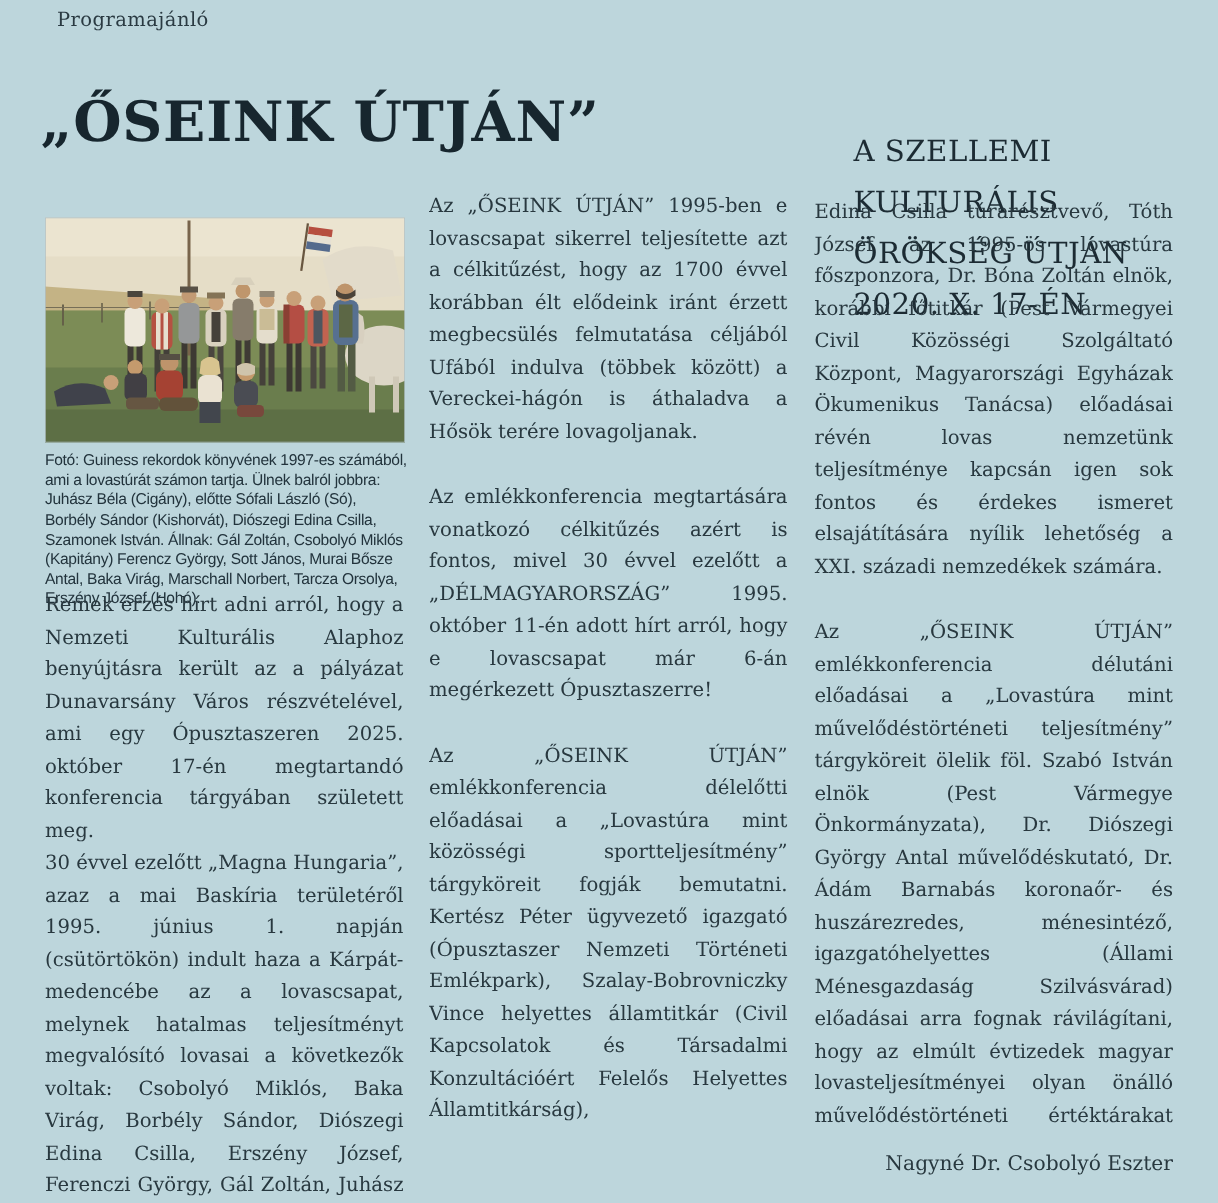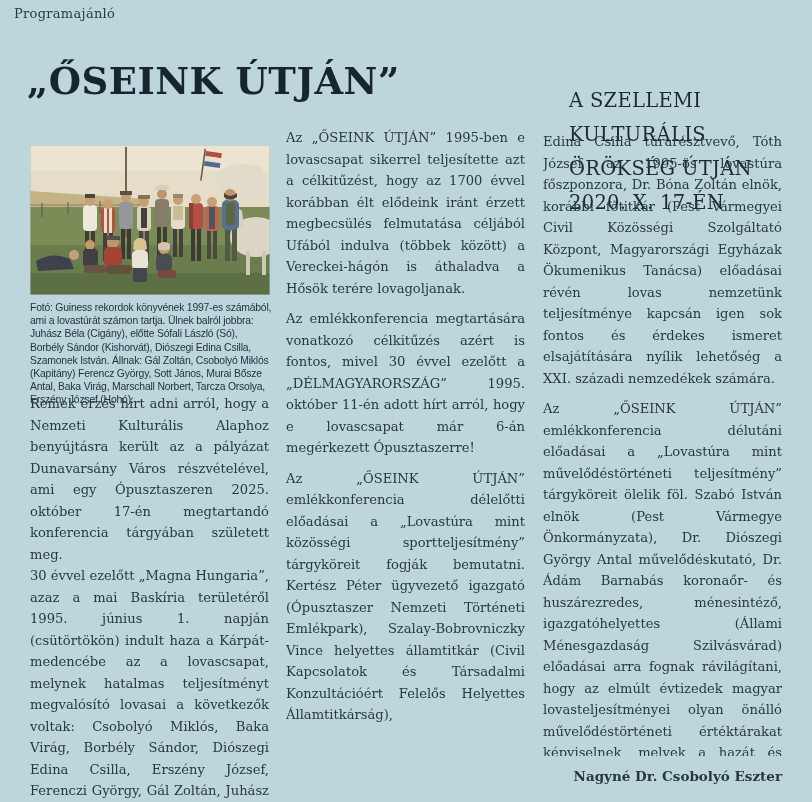--- a/index.html
+++ b/index.html
@@ -1,42 +1,42 @@
 <!DOCTYPE html>
 <html lang="hu"><head>
 <meta charset="utf-8">
 <style>
   html,body{margin:0;padding:0;}
   body{width:812px;height:802px;background:#bdd6dc;overflow:hidden;}
   .page{position:relative;width:812px;height:802px;font-family:"DejaVu Serif",serif;color:#28383f;}
 
-  .kicker{position:absolute;left:14px;top:6px;font-size:13px;letter-spacing:.3px;color:#2a3a42;}
+  .kicker{position:absolute;left:38px;top:6px;font-size:13px;letter-spacing:.3px;color:#2a3a42;}
   .title{position:absolute;left:27px;top:34px;font-size:37px;font-weight:bold;letter-spacing:.5px;color:#17262e;white-space:nowrap;}
   .subtitle{position:absolute;left:29px;top:84px;font-size:26px;font-weight:bold;color:#17262e;white-space:nowrap;}
 
   .right-heading{position:absolute;left:569px;top:40px;width:242px;font-size:19.5px;line-height:34px;color:#1c2b33;letter-spacing:.3px;margin-top:44px;}
 
   .photo{position:absolute;left:30px;top:145px;width:240px;height:150px;}
   .photo svg{display:block;}
 
   .caption{position:absolute;left:30px;top:301px;width:244px;
     font-family:"Liberation Sans",sans-serif;font-size:10.4px;line-height:13.2px;
     letter-spacing:-.2px;color:#22333c;}
 
   .col{position:absolute;width:239px;text-align:justify;font-size:13.1px;line-height:21.5px;
     overflow:hidden;hyphens:auto;-webkit-hyphens:auto;}
   .col1{left:30px;top:393px;height:409px;}
   .col2{left:286px;top:127px;height:675px;}
   .col3{left:543px;top:131px;height:625px;}
   .para{margin:0;}
-  .para.gap{margin-top:9px;}
+  .para.gap{margin-top:22px;}
   .b{font-weight:normal;}
   .i{}
 
-  .signature{position:absolute;right:30px;top:768px;font-size:13.5px;font-weight:bold;color:#28383f;}
+  .signature{position:absolute;right:30px;top:768px;font-size:13.5px;font-weight:normal;color:#28383f;}
 </style>
 </head>
 <body>
 
 <div class="page">
 
   <div class="kicker">Programajánló</div>
 
   <h1 class="title">„ŐSEINK ÚTJÁN”</h1>
 

